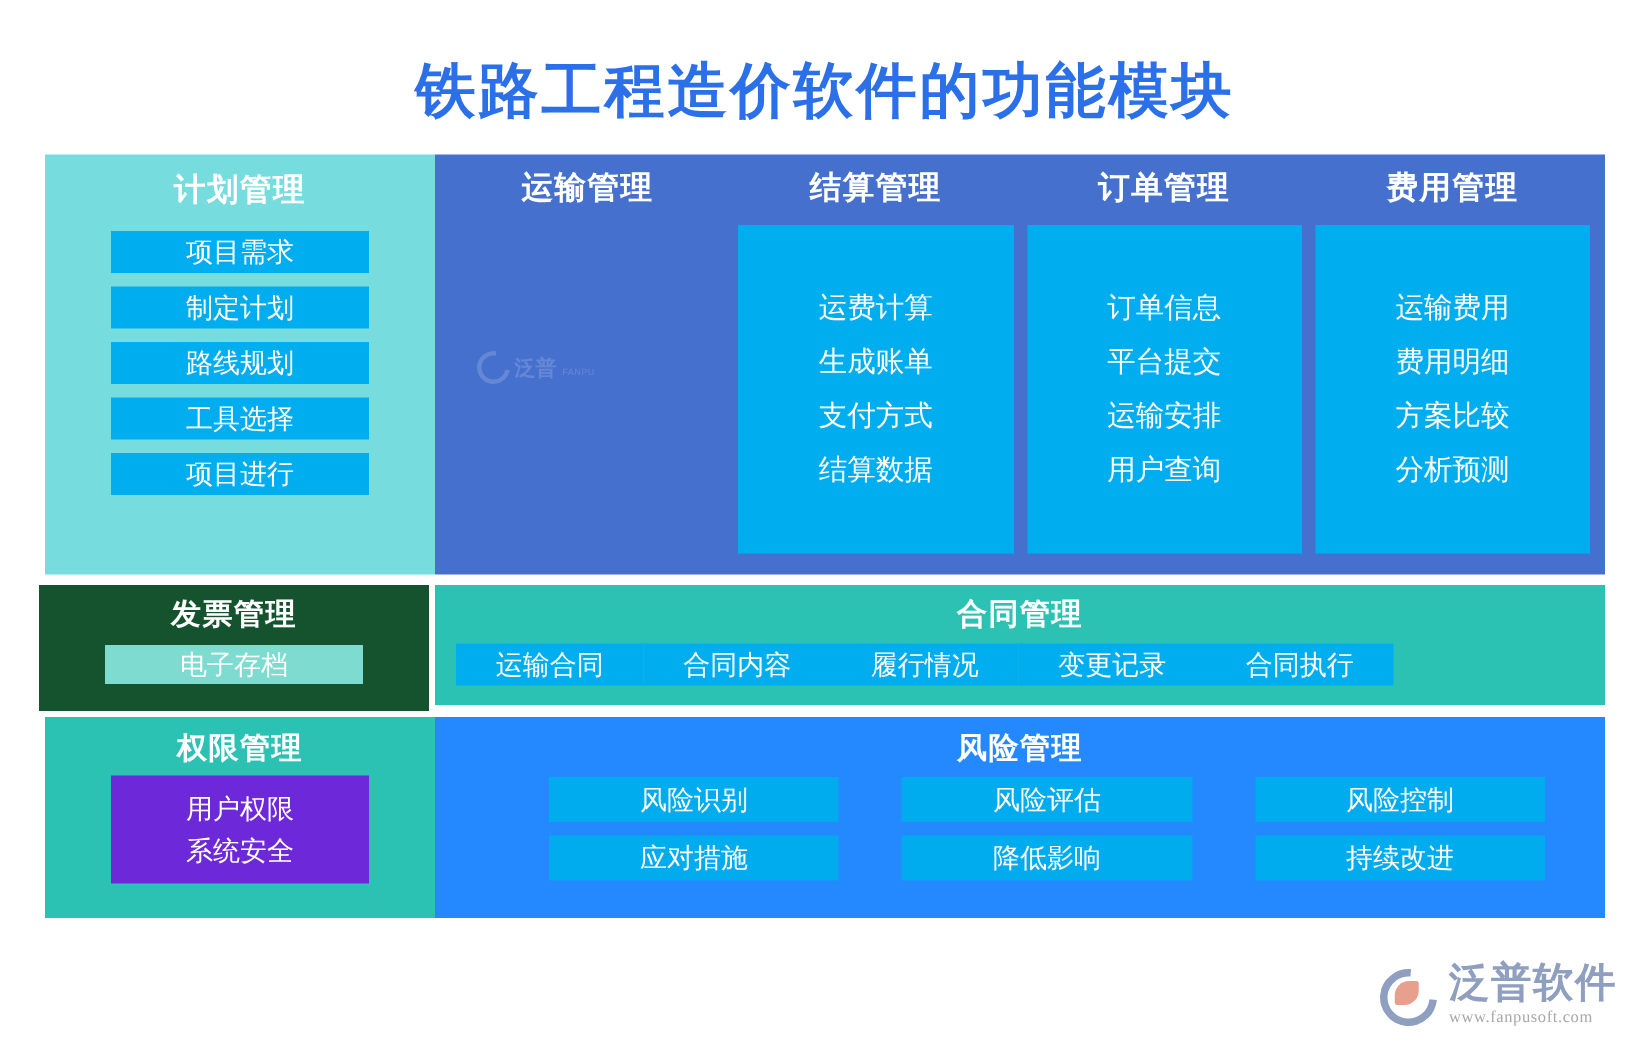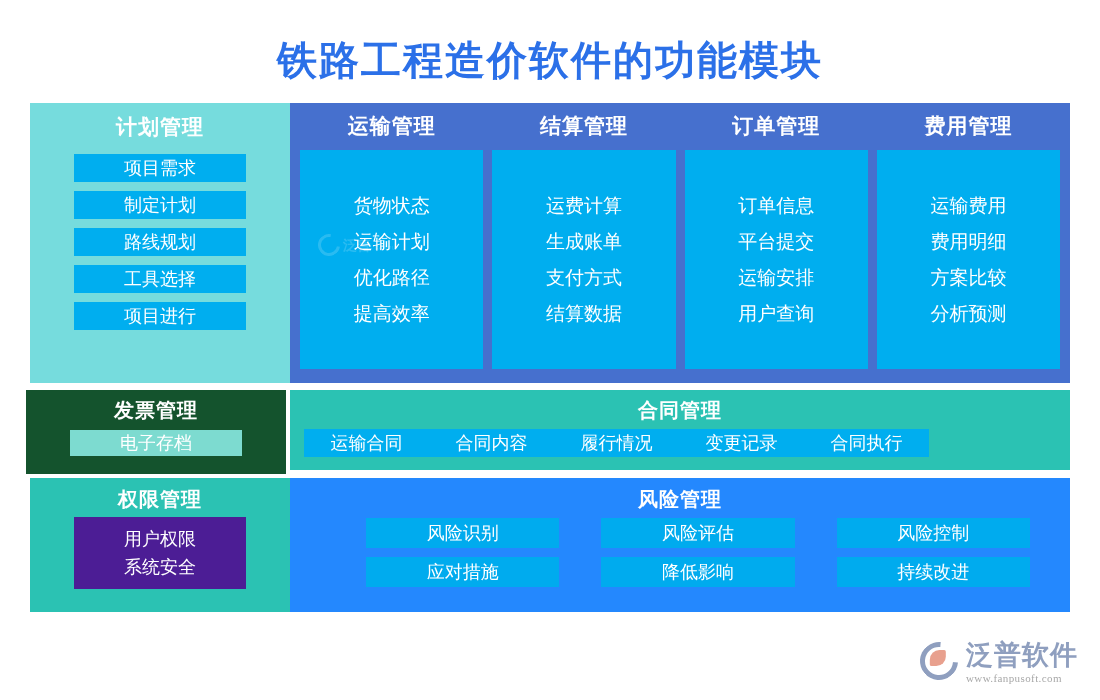--- a/index.html
+++ b/index.html
@@ -115,21 +115,21 @@
 
   
   #permission-panel {
     left: 30px; top: 478px; width: 260px; height: 134px;
     background: #2bc2b3;
   }
   #permission-panel .panel-title { margin-top: 11px; font-size: 20px; }
   #permission-box {
     margin: 8px auto 0;
     width: 172px; height: 72px;
-    background: #4c1d95;
+    background: #6d28d9;
     display: flex; flex-direction: column;
     align-items: center; justify-content: center;
     gap: 10px;
   }
   #permission-box .chip { font-size: 18px; }
 
   
   #risk-panel {
     left: 290px; top: 478px; width: 780px; height: 134px;
     background: #2488fe;
@@ -167,21 +167,21 @@
   #watermark .wm-text {
     color: #ffffff; font-size: 14px; font-weight: bold;
     line-height: 1.05;
   }
   #watermark .wm-sub { font-size: 6px; font-weight: normal; letter-spacing: .3px; }
 
   
   #brand {
     position: absolute;
     right: 22px; bottom: 16px;
-    display: flex; align-items: flex-start; gap: 8px;
+    display: flex; align-items: flex-end; gap: 8px;
   }
   #brand-mark {
     width: 38px; height: 38px;
     border-radius: 50%;
     border: 5px solid #8f9fbf;
     border-right-color: transparent;
     transform: rotate(-40deg);
     position: relative;
     flex: none;
   }
@@ -221,26 +221,20 @@
       <div class="chip">工具选择</div>
       <div class="chip">项目进行</div>
     </div>
   </section>
 
   <section class="panel" id="core-panel">
     <div id="core-cols">
 
       <div class="core-col">
         <div class="panel-title">运输管理</div>
-        <div class="core-box">
-          <div class="chip">货物状态</div>
-          <div class="chip">运输计划</div>
-          <div class="chip">优化路径</div>
-          <div class="chip">提高效率</div>
-        </div>
       </div>
 
       <div class="core-col">
         <div class="panel-title">结算管理</div>
         <div class="core-box">
           <div class="chip">运费计算</div>
           <div class="chip">生成账单</div>
           <div class="chip">支付方式</div>
           <div class="chip">结算数据</div>
         </div>

